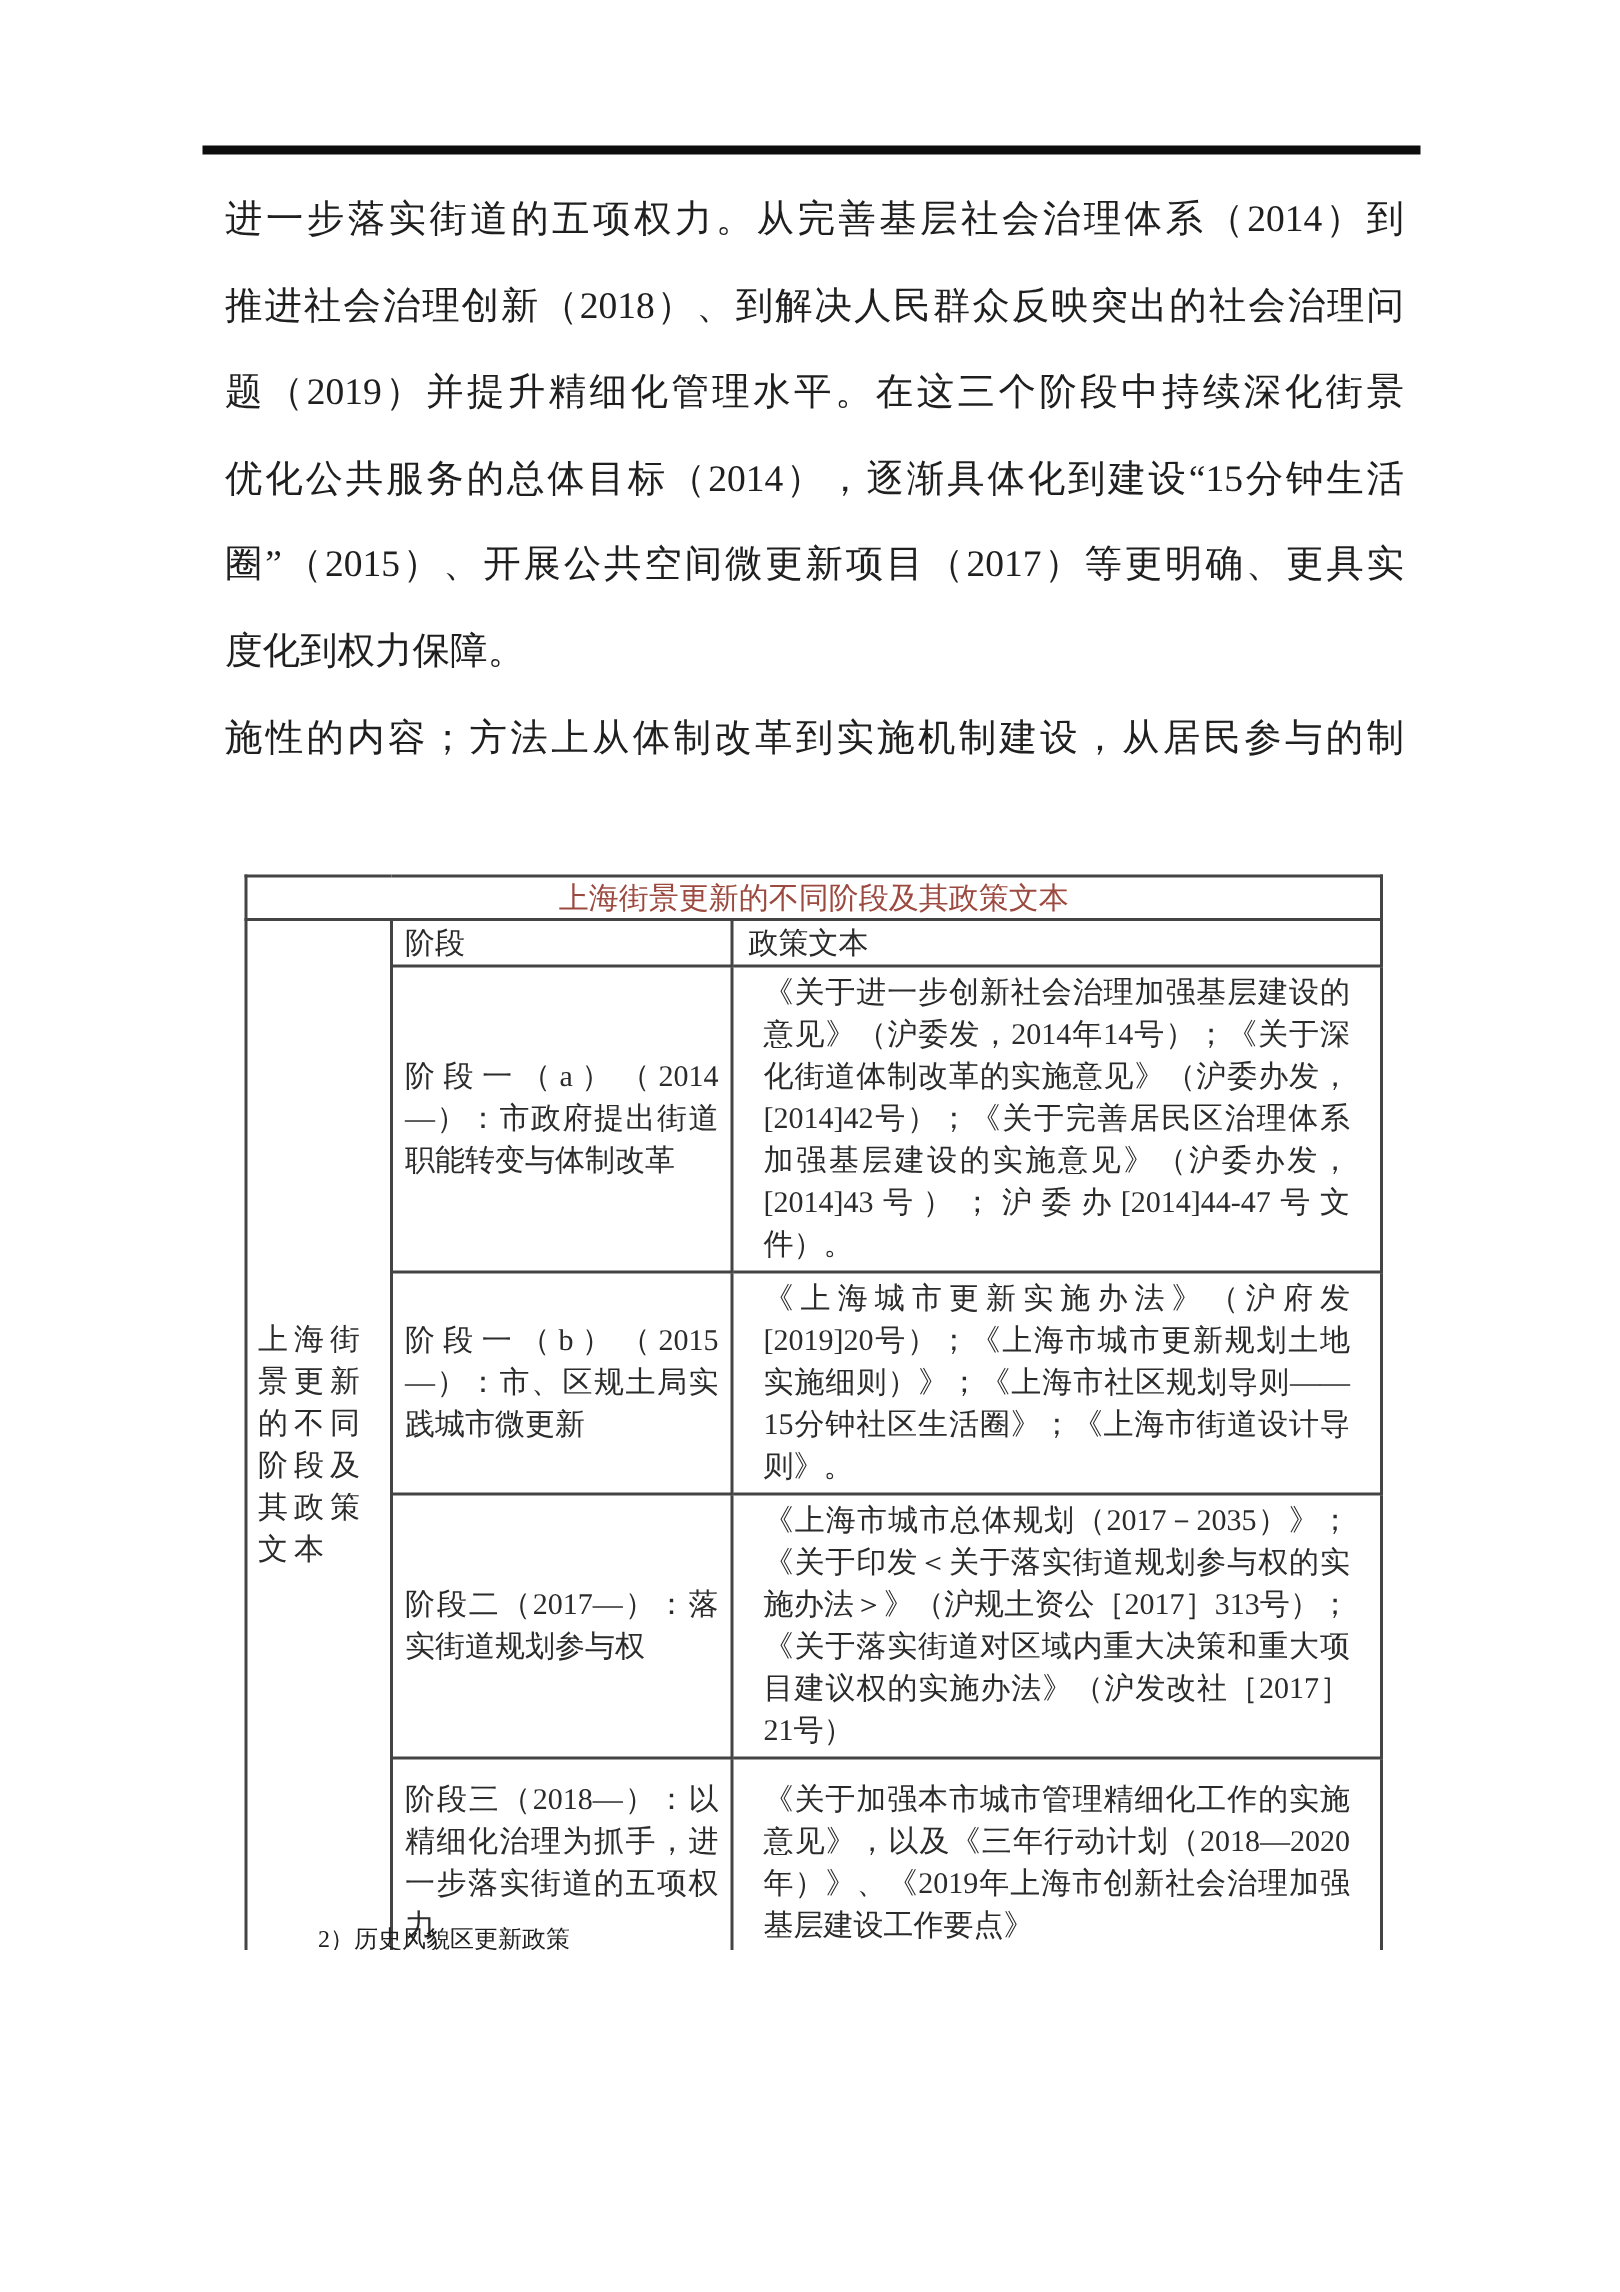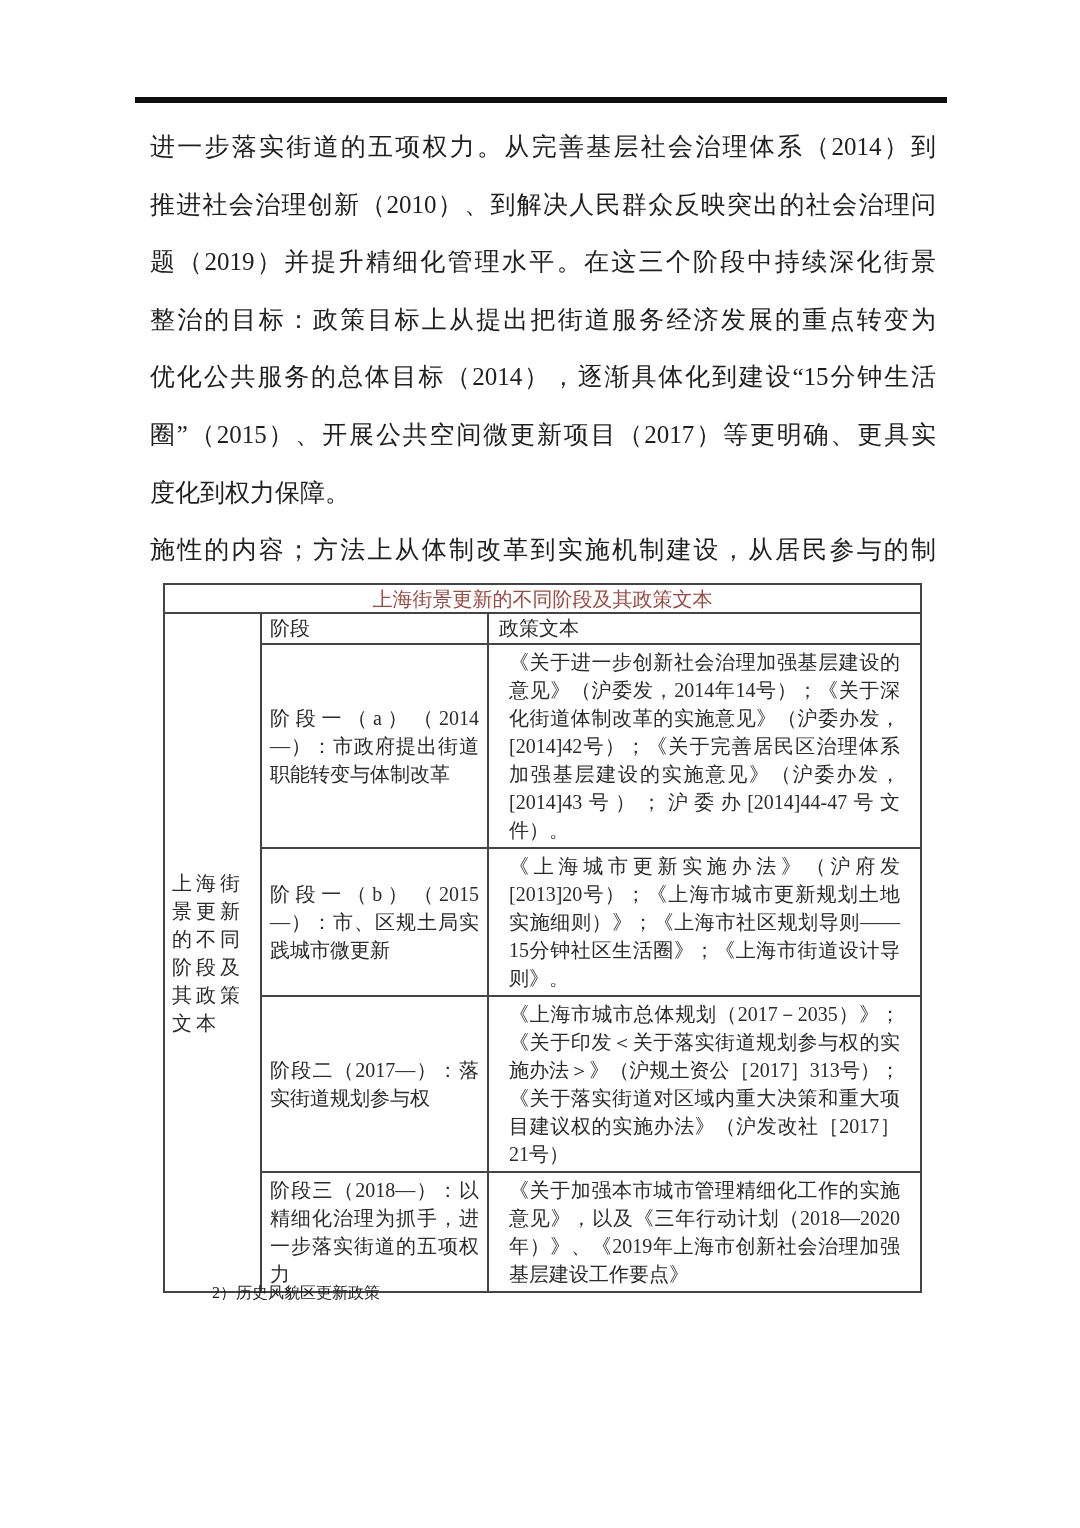--- a/index.html
+++ b/index.html
@@ -46,21 +46,21 @@
   .head-row td { height:31px;border-radius:10px; }
   .head-stage { padding:1px 8px; }
   .head-policy { padding:1px 10px; }
   .side-cell {
     padding:0 5px 0 7px;
     letter-spacing:4px; line-height:28px;
     text-align:left;
     word-break:break-all;
   }
   .cell-stage {
-    padding:3px 8px; line-height:28px;
+    padding:13px 8px; line-height:28px;
     text-align:justify;
   }
   .cell-policy {
     padding:3px 20px; line-height:28px;
     text-align:justify;
   }
   tr.r1 td { height:195px; }
   tr.r2 td { height:145px; }
   tr.r3 td { height:165px; }
   tr.r4 td { height:118px; }
@@ -84,23 +84,22 @@
 </style>
 </head>
 <body>
 
 <div class="page">
 
   <div class="top-rule"></div>
 
   <div class="main-para">
     <div class="pline">进一步落实街道的五项权力。从完善基层社会治理体系（2014）到</div>
-    <div class="pline">推进社会治理创新（2010）、到解决人民群众反映突出的社会治理问</div>
+    <div class="pline">推进社会治理创新（2018）、到解决人民群众反映突出的社会治理问</div>
     <div class="pline">题（2019）并提升精细化管理水平。在这三个阶段中持续深化街景</div>
-    <div class="pline">整治的目标：政策目标上从提出把街道服务经济发展的重点转变为</div>
     <div class="pline">优化公共服务的总体目标（2014），逐渐具体化到建设“15分钟生活</div>
     <div class="pline">圈”（2015）、开展公共空间微更新项目（2017）等更明确、更具实</div>
     <div class="pline last">度化到权力保障。</div>
     <div class="pline">施性的内容；方法上从体制改革到实施机制建设，从居民参与的制</div>
   </div>
 
   <table class="policy-table">
     <colgroup>
       <col style="width:97px">
       <col style="width:227px">
@@ -114,21 +113,21 @@
         <td rowspan="5" class="side-cell">上海街景更新的不同阶段及其政策文本</td>
         <td class="head-stage">阶段</td>
         <td class="head-policy">政策文本</td>
       </tr>
       <tr class="r1">
         <td class="cell-stage">阶段一（a）（2014—）：市政府提出街道职能转变与体制改革</td>
         <td class="cell-policy">《关于进一步创新社会治理加强基层建设的意见》（沪委发，2014年14号）；《关于深化街道体制改革的实施意见》（沪委办发，[2014]42号）；《关于完善居民区治理体系加强基层建设的实施意见》（沪委办发，[2014]43号）；沪委办[2014]44-47号文件）。</td>
       </tr>
       <tr class="r2">
         <td class="cell-stage">阶段一（b）（2015—）：市、区规土局实践城市微更新</td>
-        <td class="cell-policy">《上海城市更新实施办法》（沪府发[2013]20号）；《上海市城市更新规划土地实施细则）》；《上海市社区规划导则——15分钟社区生活圈》；《上海市街道设计导则》。</td>
+        <td class="cell-policy">《上海城市更新实施办法》（沪府发[2019]20号）；《上海市城市更新规划土地实施细则）》；《上海市社区规划导则——15分钟社区生活圈》；《上海市街道设计导则》。</td>
       </tr>
       <tr class="r3">
         <td class="cell-stage">阶段二（2017—）：落实街道规划参与权</td>
         <td class="cell-policy">《上海市城市总体规划（2017－2035）》；《关于印发＜关于落实街道规划参与权的实施办法＞》（沪规土资公［2017］313号）；《关于落实街道对区域内重大决策和重大项目建议权的实施办法》（沪发改社［2017］21号）</td>
       </tr>
       <tr class="r4">
         <td class="cell-stage">阶段三（2018—）：以精细化治理为抓手，进一步落实街道的五项权力</td>
         <td class="cell-policy">《关于加强本市城市管理精细化工作的实施意见》，以及《三年行动计划（2018—2020年）》、《2019年上海市创新社会治理加强基层建设工作要点》</td>
       </tr>
     </tbody>

